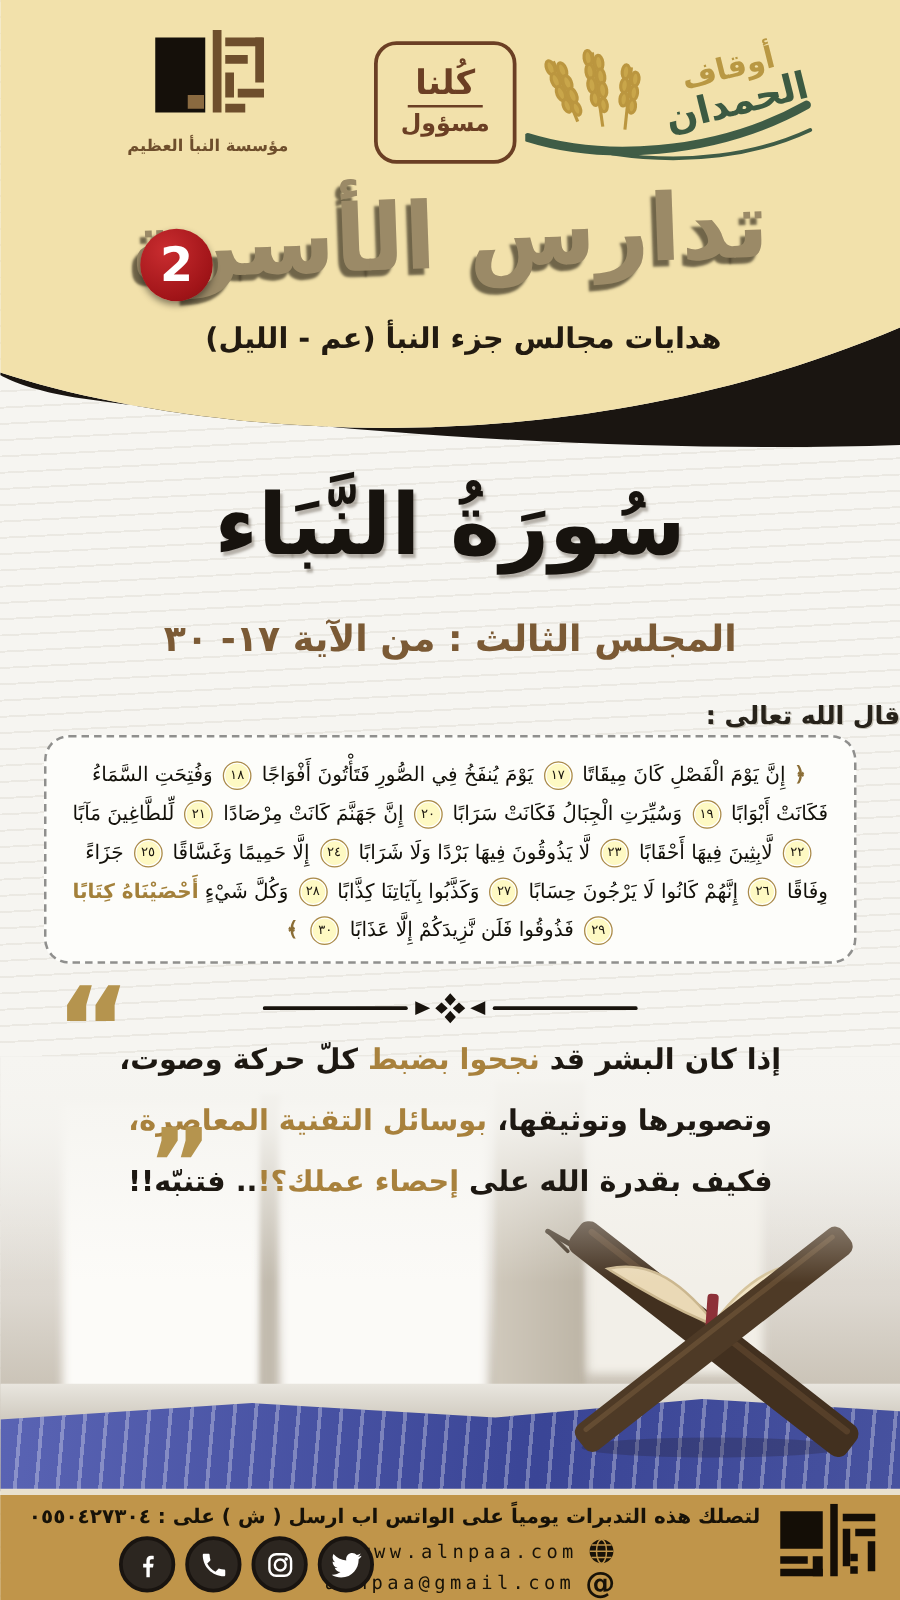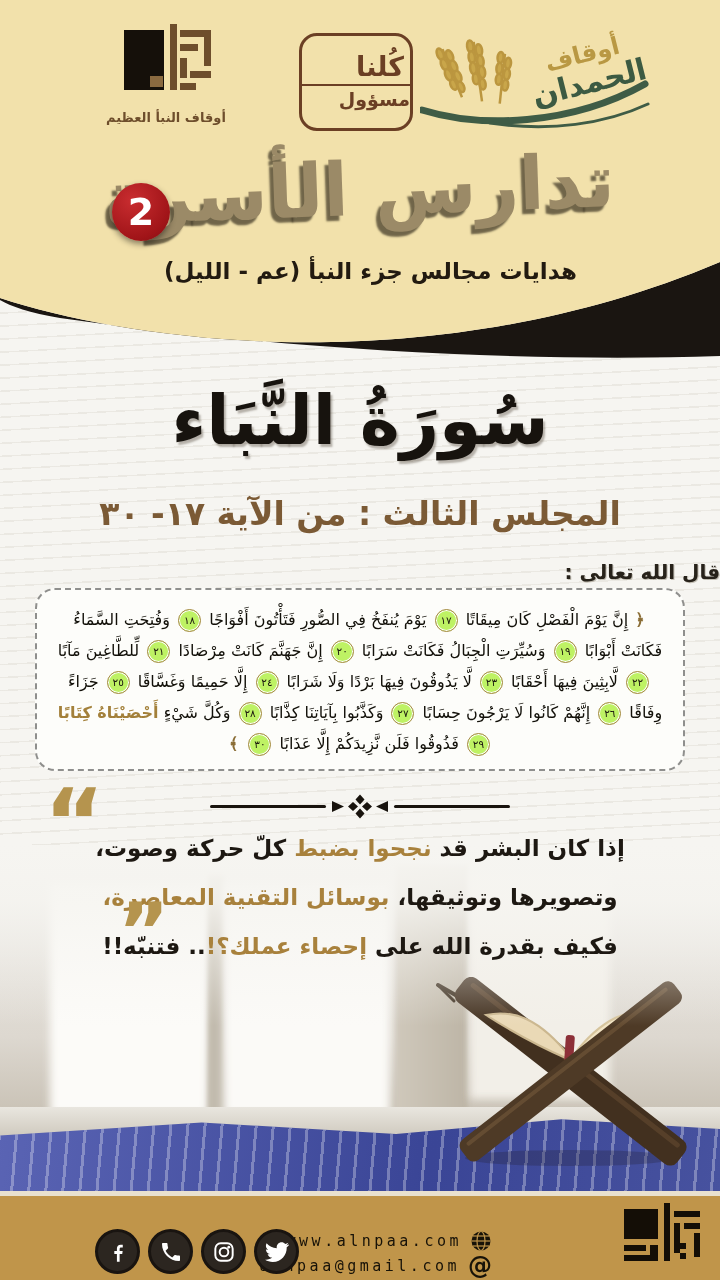--- a/index.html
+++ b/index.html
@@ -9,49 +9,49 @@
     background-image:repeating-linear-gradient(177deg, rgba(205,200,188,.28) 0 1.5px, transparent 1.5px 13px);
     font-family:"DejaVu Sans", sans-serif;
   }
   .abs{position:absolute;}
   
   .header-svg{left:0;top:0;z-index:1;}
   .header-content{z-index:2;}
   .found-logo{left:118px;top:24px;width:104px;height:86px;z-index:2;}
   .found-label{left:96px;top:110px;width:140px;text-align:center;font-size:13px;font-weight:bold;color:#6e4e2c;z-index:2;}
   .badge{left:299px;top:33px;width:108px;height:92px;border:3px solid #6b3f24;border-radius:18px;
-         display:flex;flex-direction:column;justify-content:center;z-index:2;}
+         display:flex;flex-direction:column;align-items:center;justify-content:center;z-index:2;}
   .badge .b1{font-size:27px;font-weight:bold;color:#6b3f24;line-height:30px;border-bottom:2px solid #6b3f24;padding:0 6px 2px;}
   .badge .b2{font-size:19px;font-weight:bold;color:#6b3f24;line-height:26px;}
   .awqaf{left:420px;top:10px;width:235px;height:150px;z-index:2;}
   .awqaf-callig{position:absolute;right:6px;top:0;width:125px;height:122px;display:flex;flex-direction:column;
                 align-items:center;justify-content:center;transform:rotate(-14deg);}
   .awqaf-callig .a1{font-size:24px;font-weight:bold;color:#b99843;line-height:24px;}
   .awqaf-callig .a2{font-size:30px;font-weight:bold;color:#3c5a42;line-height:34px;}
   .series-title{left:0;right:0;top:146px;text-align:center;font-size:74px;font-weight:bold;
                 color:#9b8a67;letter-spacing:2px;transform:rotate(-2deg);
                 text-shadow:-4px 5px 2px rgba(25,18,8,.6);z-index:2;}
   .series-badge{left:112px;top:183px;width:58px;height:58px;border-radius:50%;
                 background:radial-gradient(circle at 35% 30%, #c92d30, #a01418 70%, #7e0f13);
                 box-shadow:0 3px 6px rgba(0,0,0,.45);display:flex;align-items:center;justify-content:center;
                 color:#fff;font-size:38px;font-weight:bold;z-index:3;}
   .subtitle{left:0;right:0;top:258px;text-align:center;font-size:23px;font-weight:bold;color:#221a10;z-index:2;margin-left:21px;}
   
   .surah-title{left:0;right:0;top:346px;text-align:center;font-size:68px;font-weight:bold;color:#17130e;
                line-height:150px;text-shadow:2px 3px 2px rgba(60,50,35,.35);z-index:2;}
-  .session-line{left:0;right:0;top:494px;text-align:center;font-size:33px;font-weight:bold;color:#7b5a35;z-index:2;}
+  .session-line{left:0;right:0;top:494px;text-align:center;font-size:29px;font-weight:bold;color:#7b5a35;z-index:2;}
   .qala{left:0;right:0;top:560px;text-align:right;font-size:20px;font-weight:bold;color:#27221a;z-index:3;
         text-shadow:1px 1px 0 rgba(120,110,90,.4);}
   .verse-box{left:35px;right:35px;top:588px;background:#fdfdfa;border:2px dashed #8f8f8d;border-radius:20px;
              padding:14px 18px 10px;text-align:center;direction:rtl;font-size:16px;line-height:31px;color:#121009;z-index:2;}
   .verse-box .bracket{color:#8a6d35;font-weight:bold;margin:0 2px;}
   .verse-box .at{font-weight:500;}
   .verse-box .at.gold{color:#a3803a;font-weight:bold;}
   .anum{display:inline-flex;width:21px;height:21px;border:1.4px solid #a9894b;border-radius:50%;
-        align-items:center;justify-content:center;font-size:10.5px;color:#1a150e;background:#bef264;
+        align-items:center;justify-content:center;font-size:10.5px;color:#1a150e;background:#fef9c3;
         margin:0 3px;vertical-align:middle;box-shadow:inset 0 0 0 1px #fff;}
   .ornament{left:0;right:0;top:792px;display:flex;justify-content:center;z-index:3;}
   .quote-open{left:44px;top:778px;font-size:92px;font-weight:900;color:#b5944e;line-height:92px;z-index:4;}
   .quote-close{left:118px;top:886px;font-size:78px;font-weight:900;color:#b5944e;line-height:92px;z-index:4;}
   .quote-lines{left:28px;right:28px;top:824px;text-align:center;z-index:3;}
   .quote-line{font-size:23px;font-weight:bold;line-height:49px;direction:rtl;}
   .q-dark{color:#1d1812;}
   .q-gold{color:#a8813c;}
   
   .photo{left:0;top:845px;width:720px;height:348px;z-index:1;overflow:hidden;
@@ -104,21 +104,21 @@
       <g fill="#6e4e2c">
         <rect x="52" y="0" width="7" height="66"></rect>
         <rect x="62" y="6" width="30" height="7"></rect>
         <rect x="86" y="6" width="7" height="36"></rect>
         <rect x="62" y="20" width="18" height="7"></rect>
         <rect x="62" y="34" width="7" height="20"></rect>
         <rect x="72" y="47" width="21" height="7"></rect>
         <rect x="62" y="59" width="16" height="7"></rect>
       </g>
     </svg>
-    <div class="abs found-label">أوقاف النبأ العظيم</div>
+    <div class="abs found-label">مؤسسة النبأ العظيم</div>
 
     <div class="abs badge">
       <div class="b1">كُلنا</div>
       <div class="b2">مسؤول</div>
     </div>
 
     <div class="abs awqaf">
       <svg width="235" height="150" viewBox="0 0 235 150" style="position:absolute;left:0;top:0;">
         <g stroke="#bb963f" stroke-width="2.5" fill="#c9a64a">
           <g transform="translate(18,28) rotate(-22)">
@@ -220,20 +220,24 @@
       <g transform="rotate(-38 150 95)">
         <rect x="16" y="82" width="270" height="26" rx="8" fill="#4e3a26"></rect>
         <rect x="24" y="87" width="254" height="4" rx="2" fill="#6a5136" opacity=".8"></rect>
       </g>
     </svg>
     <div class="photo-fade"></div>
   </div>
 
   <div class="abs pre-footer-strip"></div>
   <div class="abs footer">
+    <div class="phone-line">
+      <span>لتصلك هذه التدبرات يومياً على الواتس اب ارسل ( ش ) على :</span>
+      <span class="digits">٠٥٥٠٤٢٧٣٠٤</span>
+    </div>
 
     <div class="contact-row web-row" dir="ltr">
       <span class="ctext">www.alnpaa.com</span>
       <svg width="22" height="22" viewBox="0 0 22 22">
         <circle cx="11" cy="11" r="9.5" fill="#171208"></circle>
         <g stroke="#c0954a" stroke-width="1.2" fill="none">
           <ellipse cx="11" cy="11" rx="4" ry="9.5"></ellipse>
           <line x1="1.5" y1="11" x2="20.5" y2="11"></line>
           <line x1="3" y1="6" x2="19" y2="6"></line>
           <line x1="3" y1="16" x2="19" y2="16"></line>

